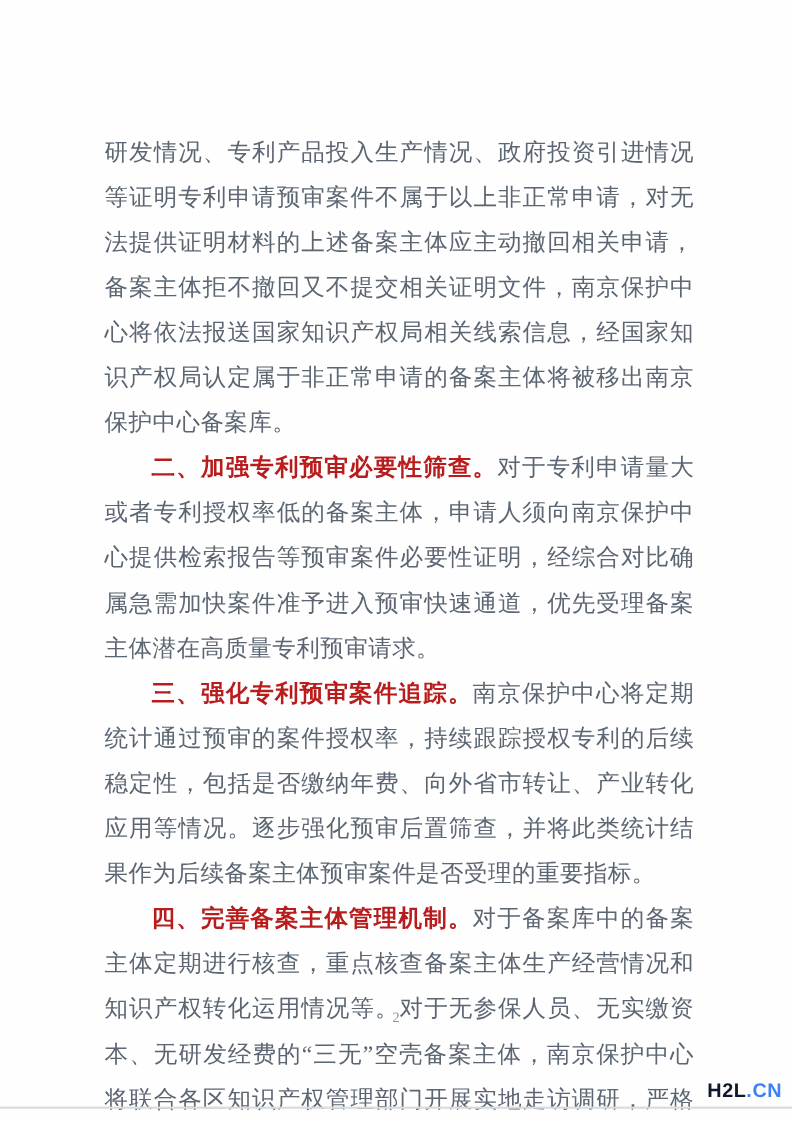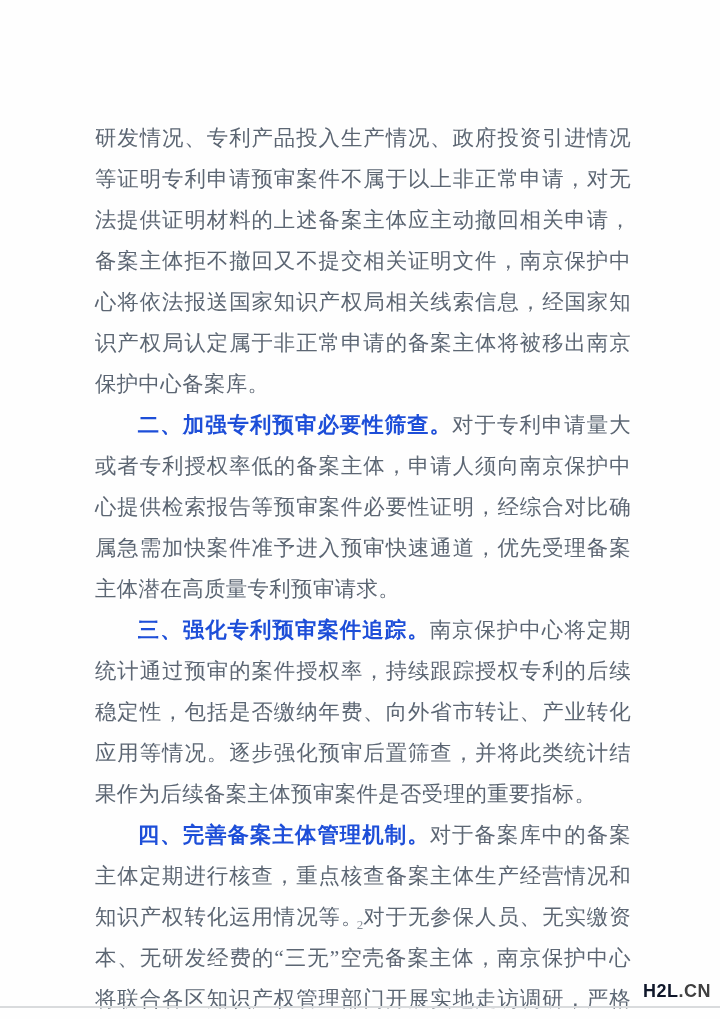--- a/index.html
+++ b/index.html
@@ -34,21 +34,21 @@
   .text-block p {
     margin: 0;
     padding: 0;
   }
   .text-block p.indented {
     text-indent: 2em;
   }
   .section-heading {
     font-family: Liberation Serif, serif;
     font-weight: 700;
-    color: #1d4ed8;
+    color: #b91c1c;
   }
   .page-number {
     position: absolute;
     top: 917px;
     left: 0;
     width: 720px;
     text-align: center;
     font-size: 13px;
     color: #8a909a;
     font-family: "Liberation Serif", "DejaVu Serif", serif;
@@ -64,21 +64,21 @@
   .watermark {
     position: absolute;
     top: 981px;
     right: 9px;
     font-family: "Liberation Sans", "DejaVu Sans", sans-serif;
     font-weight: 700;
     font-size: 18px;
     letter-spacing: 0.5px;
   }
   .watermark .brand { color: #0f172a; }
-  .watermark .tld   { color: #404040; }
+  .watermark .tld   { color: #3b82f6; }
 </style>
 </head>
 <body>
 
 <div class="page">
 
   <div class="text-block">
 
     <p><span>研发情况、专利产品投入生产情况、政府投资引进情况等证明专利申请预审案件不属于以上非正常申请，对无法提供证明材料的上述备案主体应主动撤回相关申请，备案主体拒不撤回又不提交相关证明文件，南京保护中心将依法报送国家知识产权局相关线索信息，经国家知识产权局认定属于非正常申请的备案主体将被移出南京保护中心备案库。</span></p>
 

